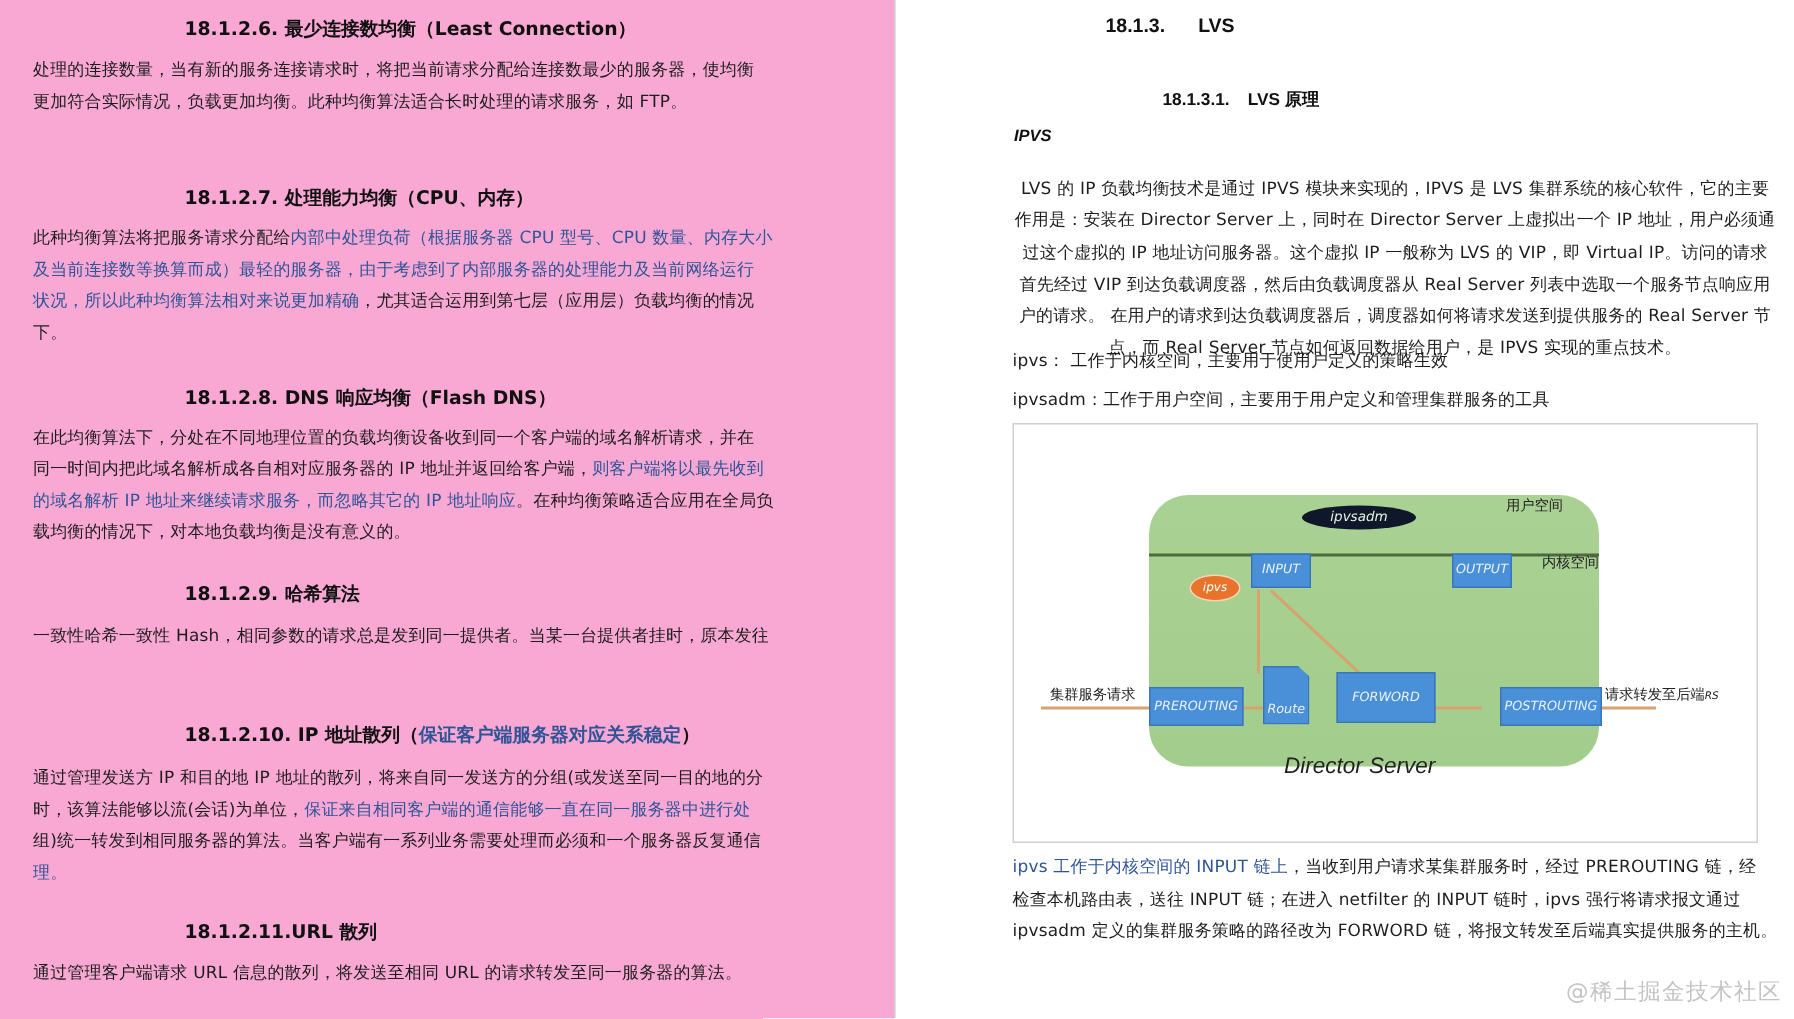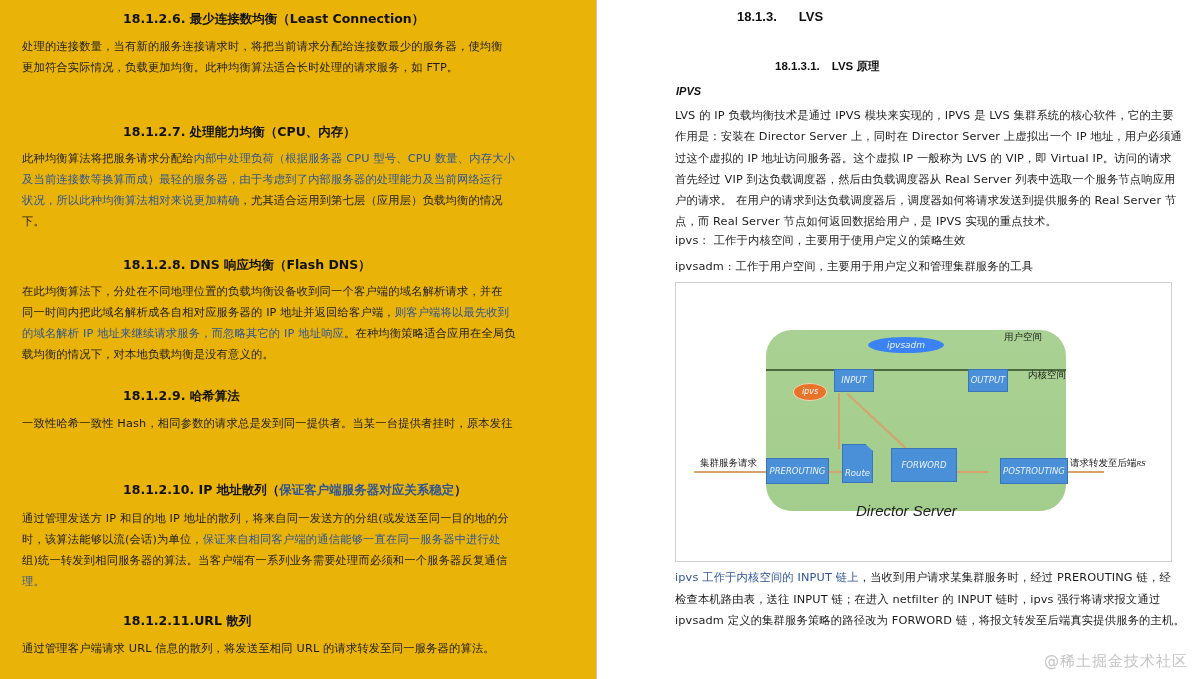--- a/index.html
+++ b/index.html
@@ -1,38 +1,38 @@
 <!DOCTYPE html>
 <html><head>
 <meta charset="utf-8">
 <style>
   html, body { margin:0; padding:0; background:#ffffff; }
   body { width:1196px; height:679px; position:relative; overflow:hidden;
          font-family:"DejaVu Sans","Liberation Sans",sans-serif; color:#1a1a1a; }
-  .page { position:absolute; top:0; height:679px; background:#eab308; }
+  .page { position:absolute; top:0; height:679px; background:#f9a8d4; }
   #left-page { left:0; width:596px; }
   .divider { position:absolute; left:596px; top:0; width:1px; height:679px; background:#c9c9c9; }
 
   .h4 { position:absolute; font-weight:bold; font-size:12.5px; color:#111; white-space:nowrap; }
   .para { position:absolute; font-size:11.3px; line-height:21px; color:#1d1d1d; letter-spacing:0.15px; }
   .blue { color:#2f5597; }
 
   .h3 { position:absolute; font-family:"Liberation Sans",sans-serif; font-weight:bold; font-size:13px; color:#111; white-space:nowrap; }
   .h3 .gap { display:inline-block; width:22px; }
   .h4r { position:absolute; font-family:"Liberation Sans",sans-serif; font-weight:bold; font-size:11.5px; color:#111; white-space:nowrap; }
   .h4r .gap { display:inline-block; width:12px; }
   .ipvs-title { position:absolute; font-family:"Liberation Sans",sans-serif; font-style:italic; font-weight:bold; font-size:11px; color:#111; }
 
   
   #diagram { position:absolute; left:675px; top:282px; width:495px; height:278px; border:1px solid #d0d0d0; background:#fff; }
   .ds-box { position:absolute; left:90px; top:47px; width:300px; height:181px;
             background:linear-gradient(#a9d193,#a3cd8c); border-radius:26px; }
   .ds-line { position:absolute; left:90px; top:86px; width:300px; height:1.5px; background:#4d6a3e; }
   .ellipse-green { position:absolute; left:192px; top:54px; width:76px; height:16px; border-radius:50%;
-                   background:#3b82f6; color:#e8f3e0; font-style:italic; font-size:9px; text-align:center; line-height:16px; }
+                   background:#0f172a; color:#e8f3e0; font-style:italic; font-size:9px; text-align:center; line-height:16px; }
   .ellipse-orange { position:absolute; left:117px; top:100px; width:32px; height:16px; border-radius:50%;
                     background:#e8742c; border:1.5px solid #f6d5b8; color:#fff; font-style:italic; font-size:8px; text-align:center; line-height:15px; }
   .chain { position:absolute; background:#4a90d9; border:1px solid #3a76b7; color:#e9f1fb;
            font-style:italic; font-size:8.5px; text-align:center; }
   .lbl { position:absolute; font-size:9.5px; color:#222; white-space:nowrap; }
   .arrow-line { position:absolute; background:#d7a26d; }
   .ds-caption { position:absolute; left:180px; top:219px; font-family:"Liberation Sans",sans-serif; font-style:italic; font-size:15px; color:#222; }
 
   .watermark { position:absolute; right:8px; bottom:8px; font-size:15px; color:#c4c4c4; letter-spacing:1px; }
 </style>
@@ -82,21 +82,21 @@
   </div>
 </div>
 
 <div class="divider"></div>
 
 <div id="right-page-content">
   <div class="h3" style="left:737px;top:9px;"><span>18.1.3.</span><span class="gap"></span><span>LVS</span></div>
   <div class="h4r" style="left:775px;top:59px;"><span>18.1.3.1.</span><span class="gap"></span><span>LVS 原理</span></div>
   <div class="ipvs-title" style="left:676px;top:85px;">IPVS</div>
 
-  <div class="para" style="left:675px;top:105px;width:510px;line-height:21.3px;">
+  <div class="para" style="left:675px;top:115px;width:510px;line-height:21.3px;text-align:center;">
     <div>LVS 的 IP 负载均衡技术是通过 IPVS 模块来实现的，IPVS 是 LVS 集群系统的核心软件，它的主要</div>
     <div>作用是：安装在 Director Server 上，同时在 Director Server 上虚拟出一个 IP 地址，用户必须通</div>
     <div>过这个虚拟的 IP 地址访问服务器。这个虚拟 IP 一般称为 LVS 的 VIP，即 Virtual IP。访问的请求</div>
     <div>首先经过 VIP 到达负载调度器，然后由负载调度器从 Real Server 列表中选取一个服务节点响应用</div>
     <div>户的请求。 在用户的请求到达负载调度器后，调度器如何将请求发送到提供服务的 Real Server 节</div>
     <div>点，而 Real Server 节点如何返回数据给用户，是 IPVS 实现的重点技术。</div>
   </div>
 
   <div class="para" style="left:675px;top:230px;width:510px;">ipvs： 工作于内核空间，主要用于使用户定义的策略生效</div>
   <div class="para" style="left:675px;top:256px;width:510px;">ipvsadm : 工作于用户空间，主要用于用户定义和管理集群服务的工具</div>

